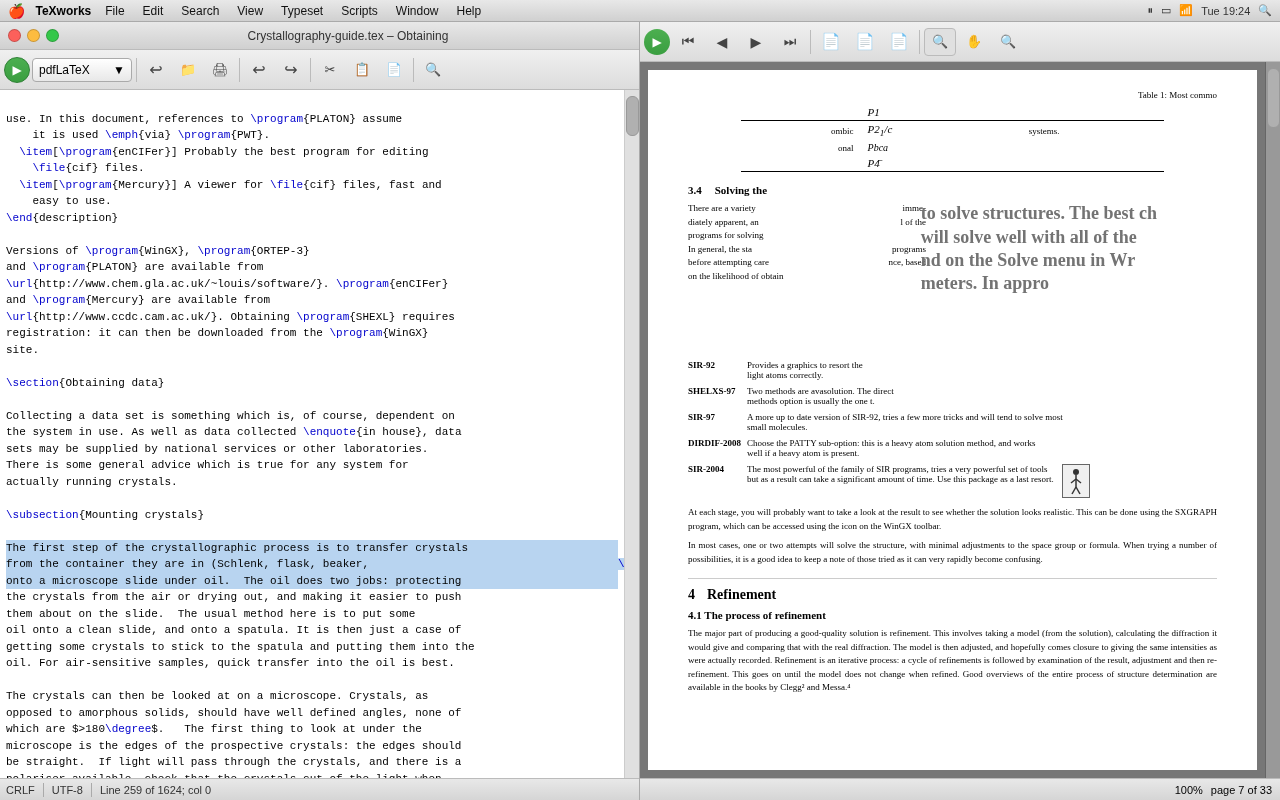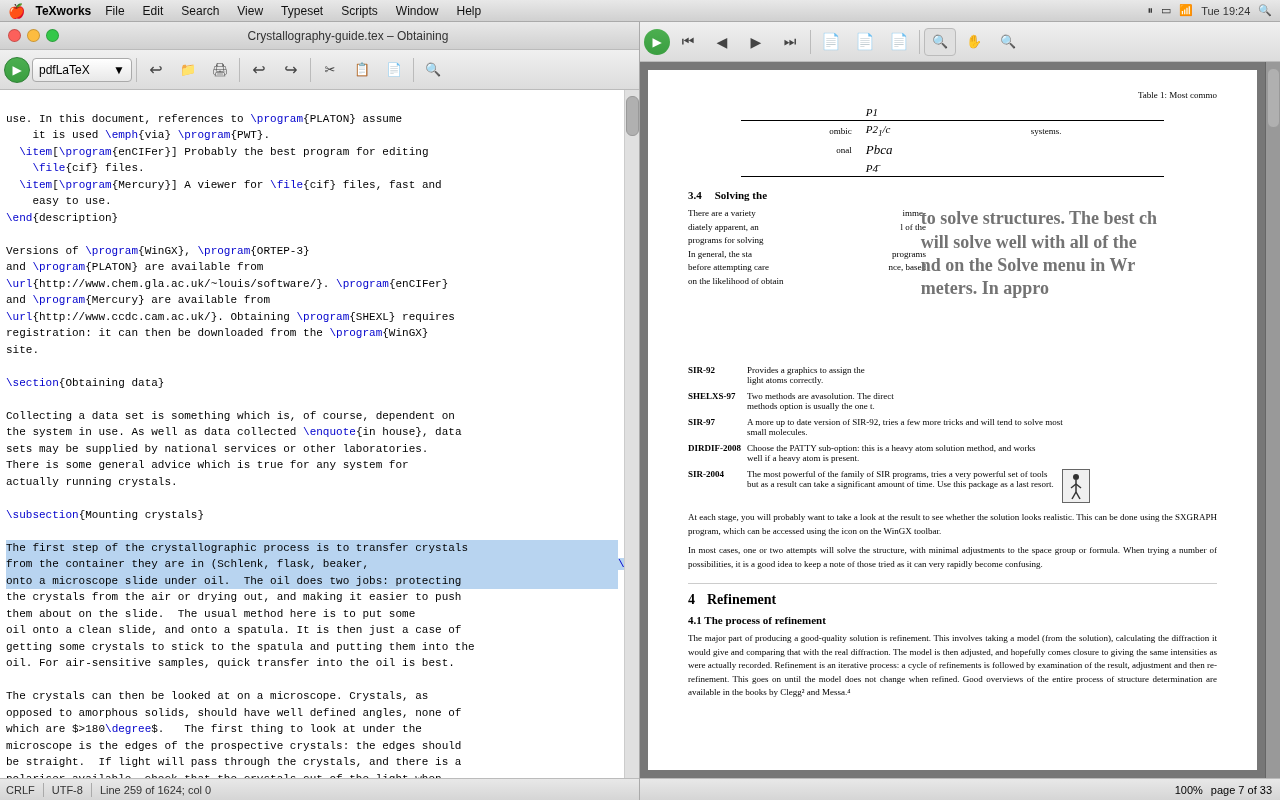--- a/index.html
+++ b/index.html
@@ -437,21 +437,21 @@
                 <td></td>
               </tr>
               <tr>
                 <td style="border-top:1px solid #000; text-align:right; padding-right:8px;">ombic</td>
                 <td style="border-top:1px solid #000; font-style:italic; font-size:11px;">P2<sub>1</sub>/c</td>
                 <td style="border-top:1px solid #000;"></td>
                 <td style="border-top:1px solid #000;">systems.</td>
               </tr>
               <tr>
                 <td style="text-align:right; padding-right:8px;">onal</td>
-                <td style="font-style:italic; font-size:13px;">Pbca</td>
+                <td style="font-style:italic; font-size:10px;">Pbca</td>
                 <td></td>
                 <td></td>
               </tr>
               <tr>
                 <td></td>
                 <td style="font-style:italic; font-size:11px;">P4̄</td>
                 <td></td>
                 <td></td>
               </tr>
             </tbody>
@@ -477,21 +477,21 @@
             <div style="position:absolute; top:0; left:44%; font-size:18px; font-weight:bold; color:#737373; line-height:1.3; width:56%;">
               to solve structures. The best ch<br>
               will solve well with all of the<br>
               nd on the Solve menu in Wr<br>
               meters. In appro
             </div>
           </div>
 
           <div style="margin-top:8px; display:flex; gap:4px; font-size:9px;">
             <span style="font-weight:bold; min-width:55px;">SIR-92</span>
-            <span>Provides a graphic<span style="float:right;">s to assign the</span><br>light atoms correctly.</span>
+            <span>Provides a graphic<span style="float:right;">s to resort the</span><br>light atoms correctly.</span>
           </div>
 
           <div style="margin-top:6px; display:flex; gap:4px; font-size:9px;">
             <span style="font-weight:bold; min-width:55px;">SHELXS-97</span>
             <span>Two methods are ava<span style="float:right;">solution. The direct</span><br>methods option is usually the one t.</span>
           </div>
 
           <div style="margin-top:6px; display:flex; gap:4px; font-size:9px;">
             <span style="font-weight:bold; min-width:55px;">SIR-97</span>
             <span>A more up to date version of SIR-92, tries a few more tricks and will tend to solve most<br>small molecules.</span>

